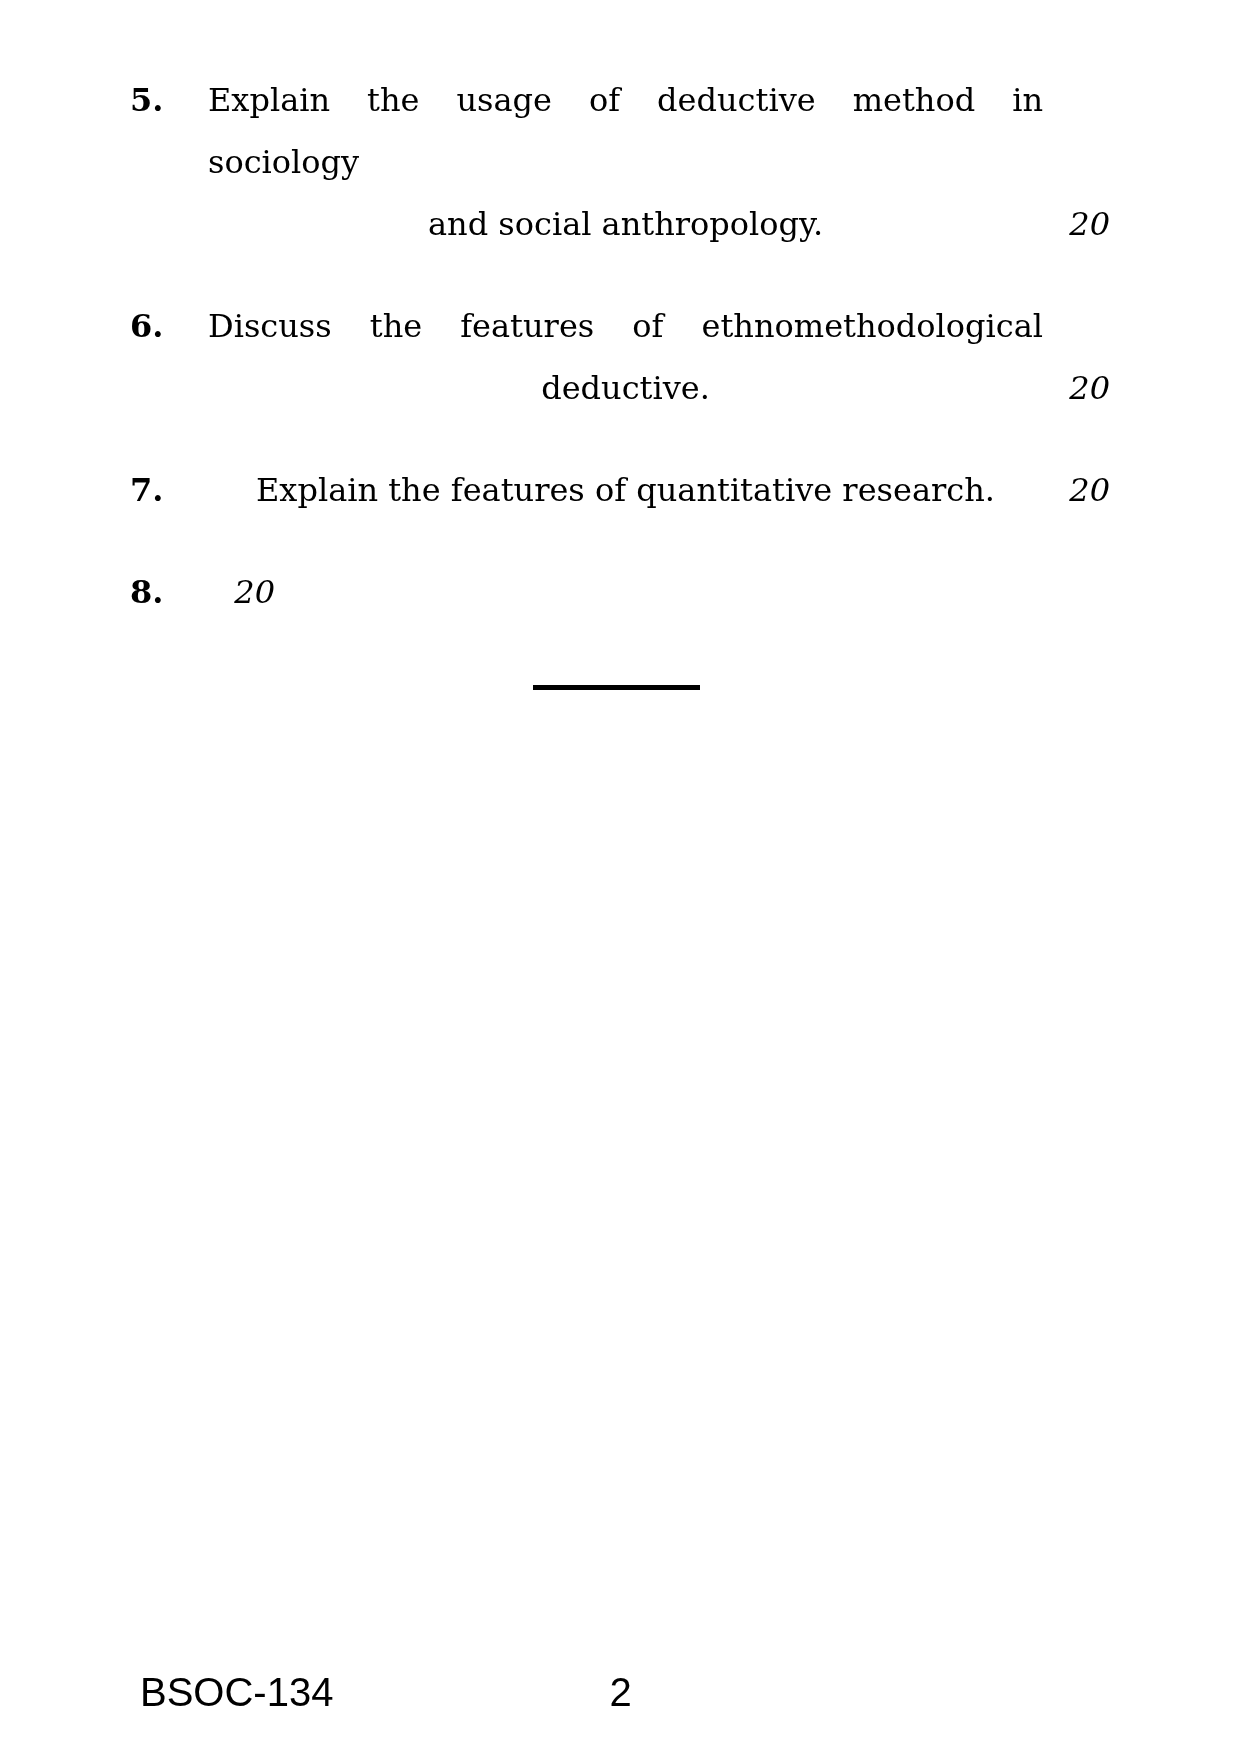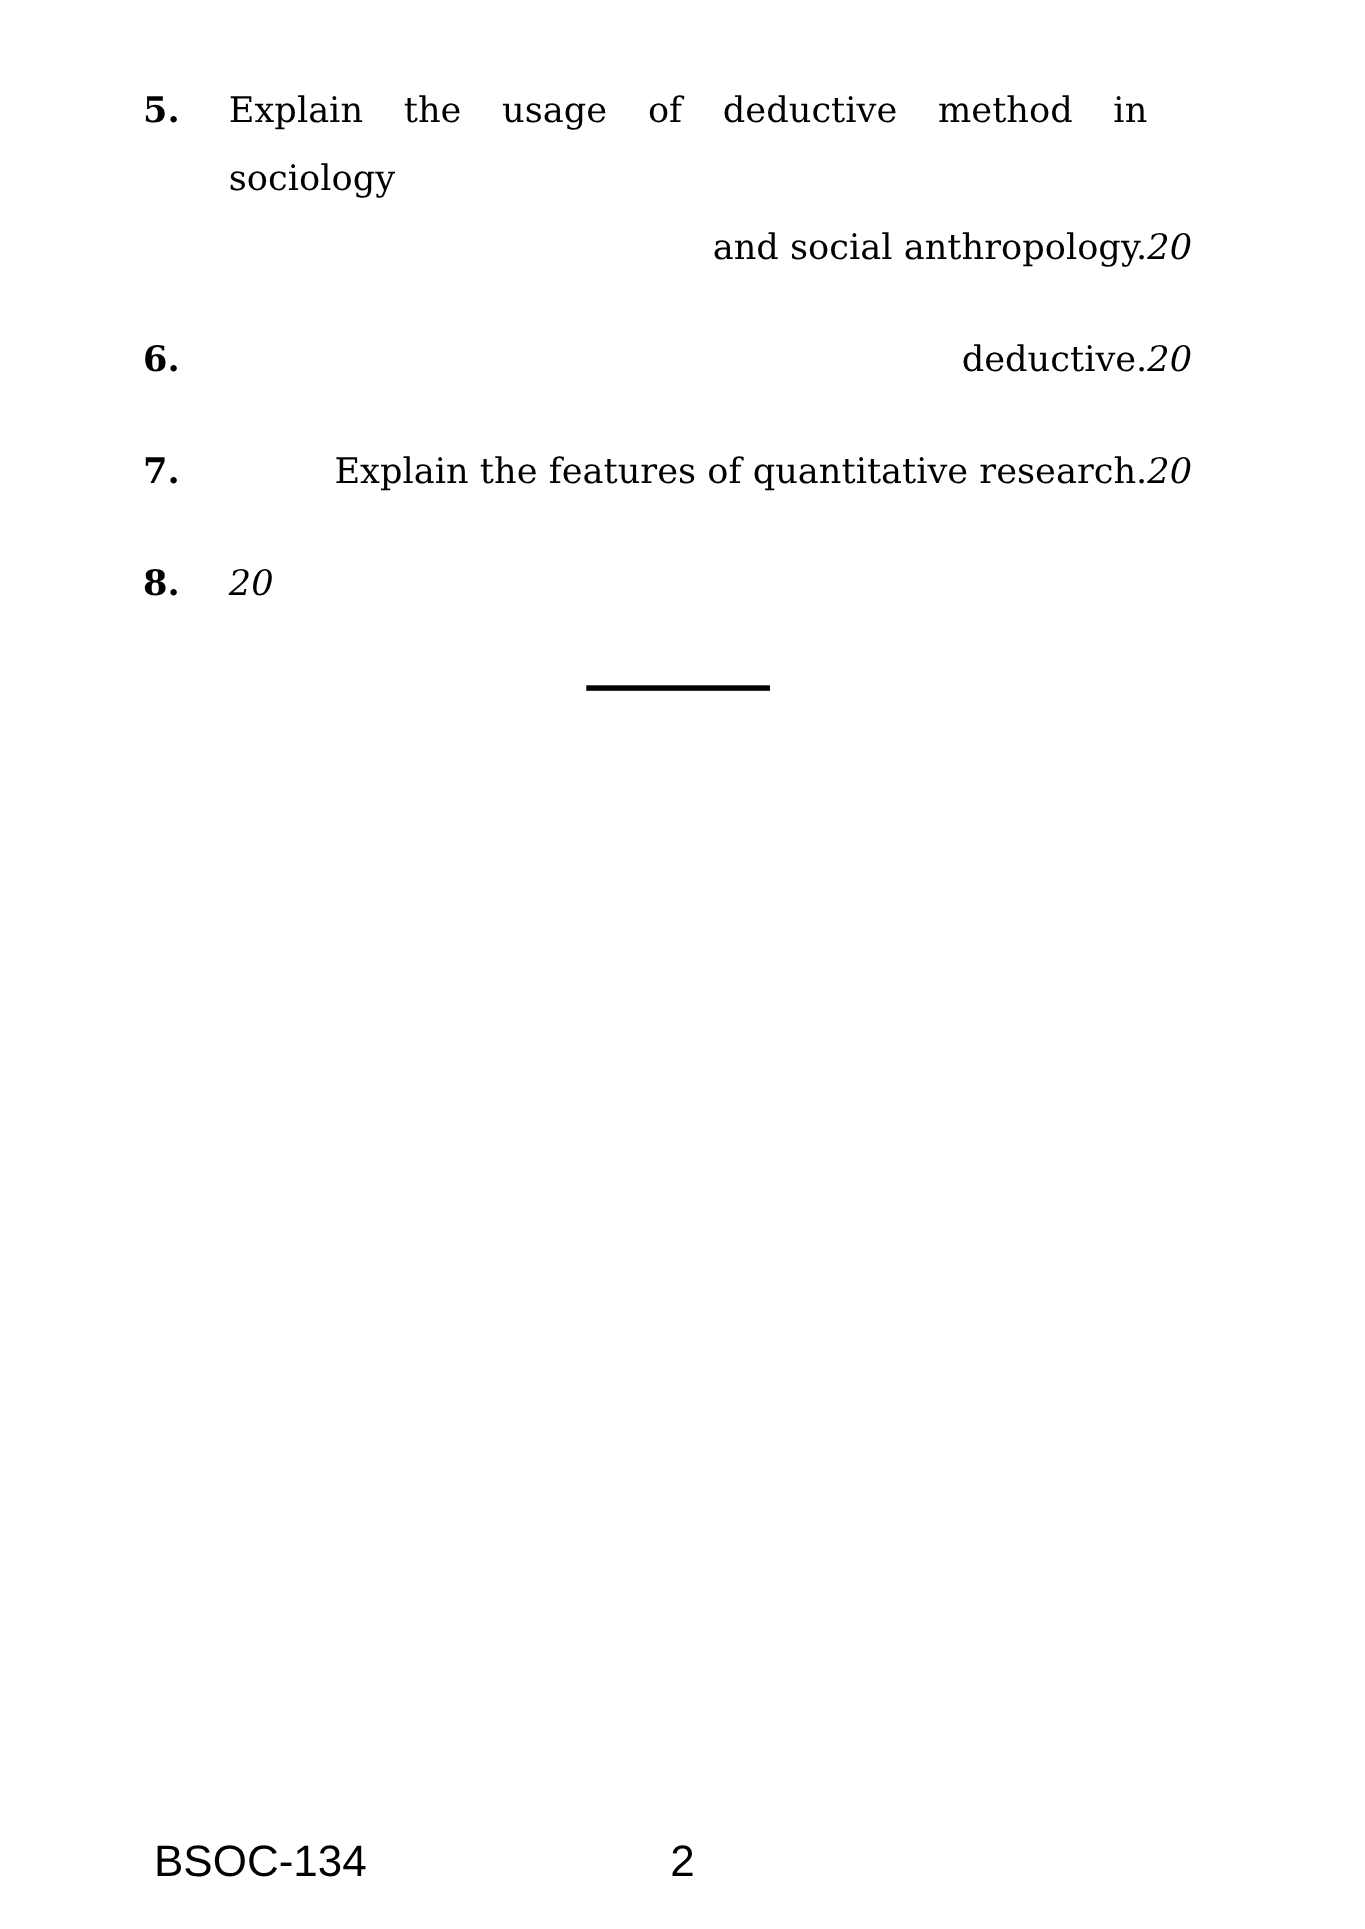--- a/index.html
+++ b/index.html
@@ -30,32 +30,32 @@
   .qnum {
     width: 78px;
     flex: 0 0 78px;
     font-weight: 700;
   }
   .qtext {
     width: 835px;
     flex: 0 0 835px;
   }
   .qline {
-    text-align: right;
+    text-align: center;
     white-space: normal;
   }
   .qline.fill {
     text-align: justify;
     text-align-last: justify;
   }
   .qmarks {
     width: 67px;
     flex: 0 0 67px;
     align-self: flex-end;
-    text-align: left;
+    text-align: right;
     font-style: italic;
   }
   .divider {
     width: 167px;
     height: 5px;
     background: #000000;
     margin: 62px 0 0 533px;
   }
   .footer {
     position: absolute;
@@ -91,20 +91,21 @@
       <div class="qtext">
         <div class="qline fill">Explain the usage of deductive method in sociology</div>
         <div class="qline">and social anthropology.</div>
       </div>
       <div class="qmarks">20</div>
     </section>
 
     <section class="question">
       <div class="qnum">6.</div>
       <div class="qtext">
+        <div class="qline fill">Discuss the features of ethnomethodological</div>
         <div class="qline">deductive.</div>
       </div>
       <div class="qmarks">20</div>
     </section>
 
     <section class="question">
       <div class="qnum">7.</div>
       <div class="qtext">
         <div class="qline">Explain the features of quantitative research.</div>
       </div>

